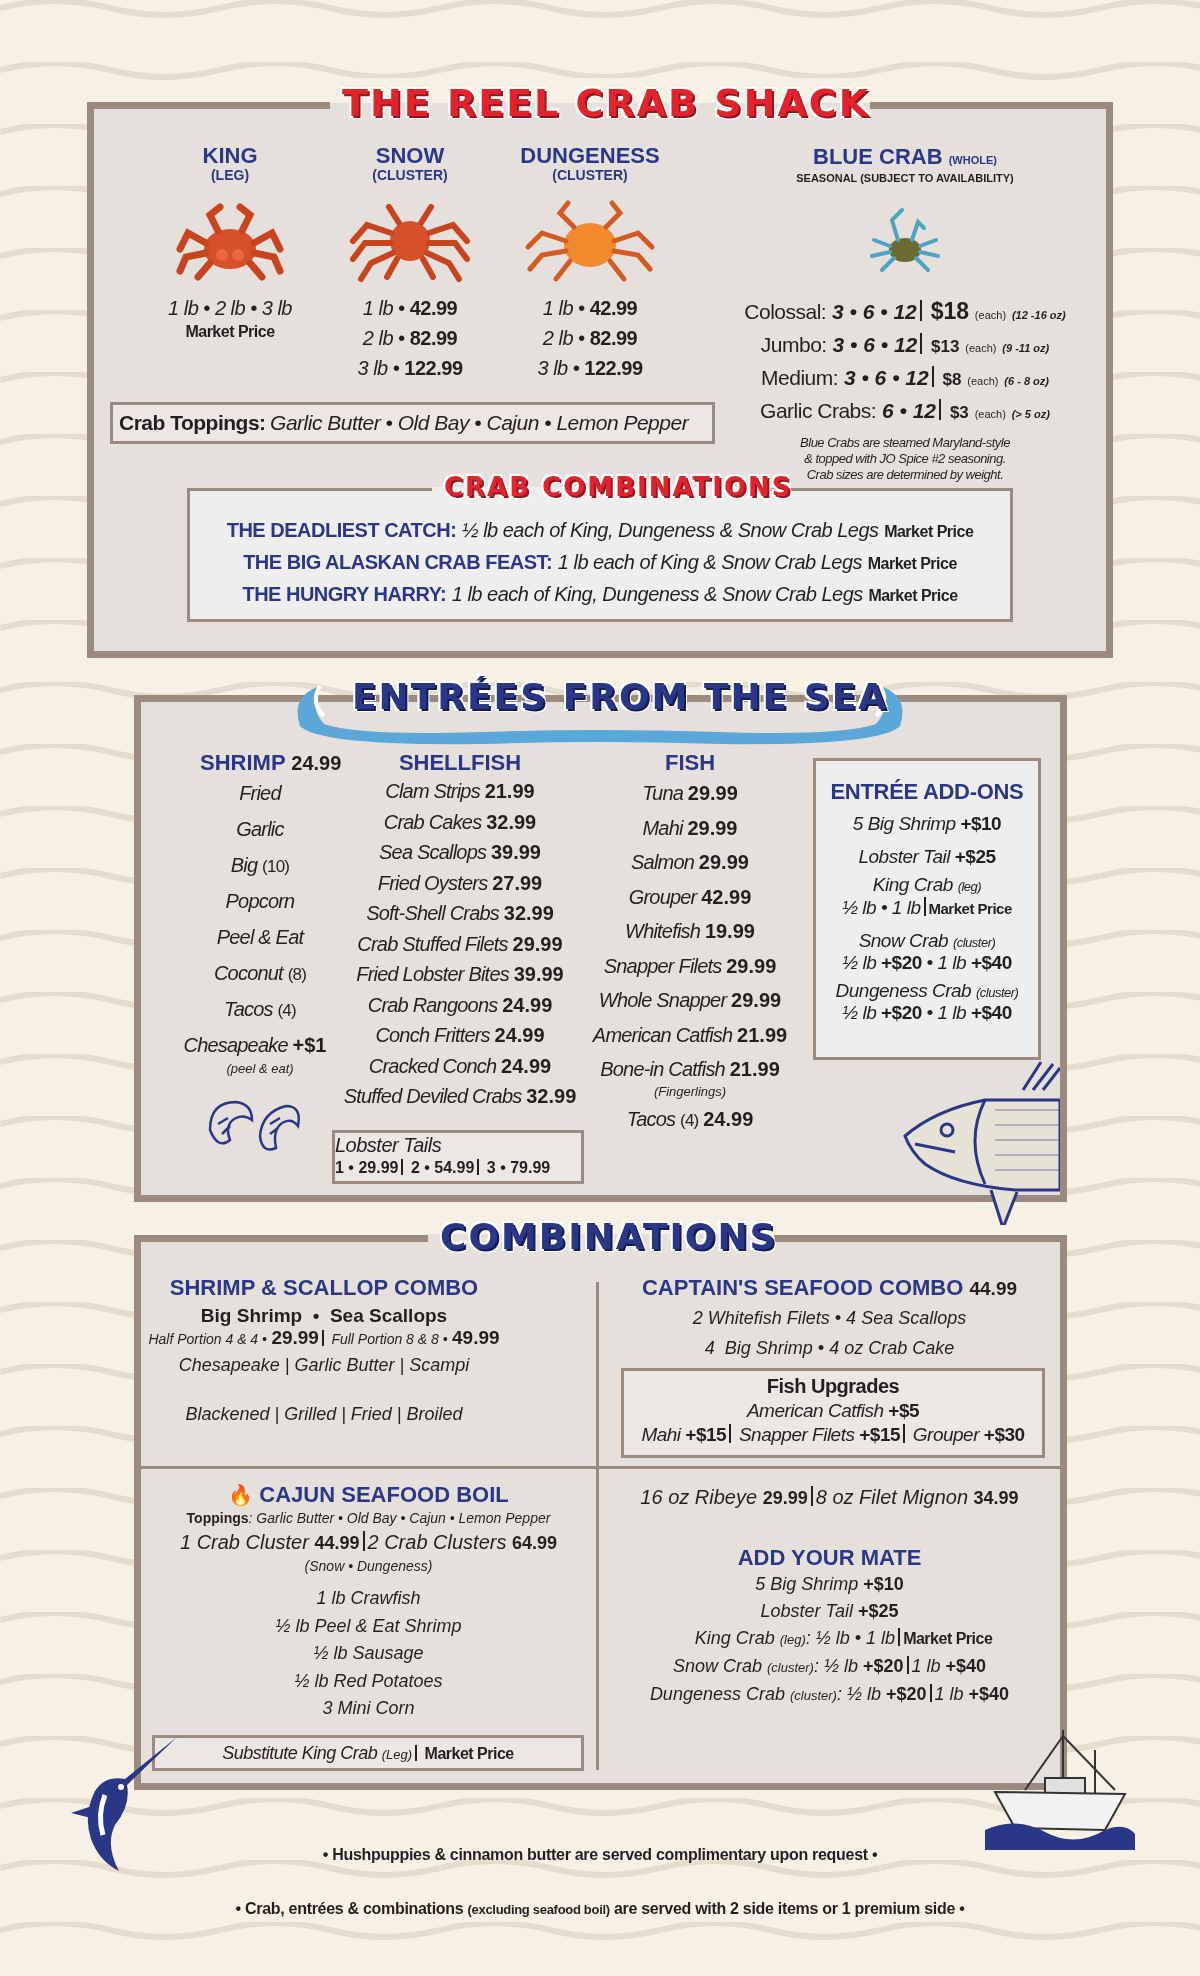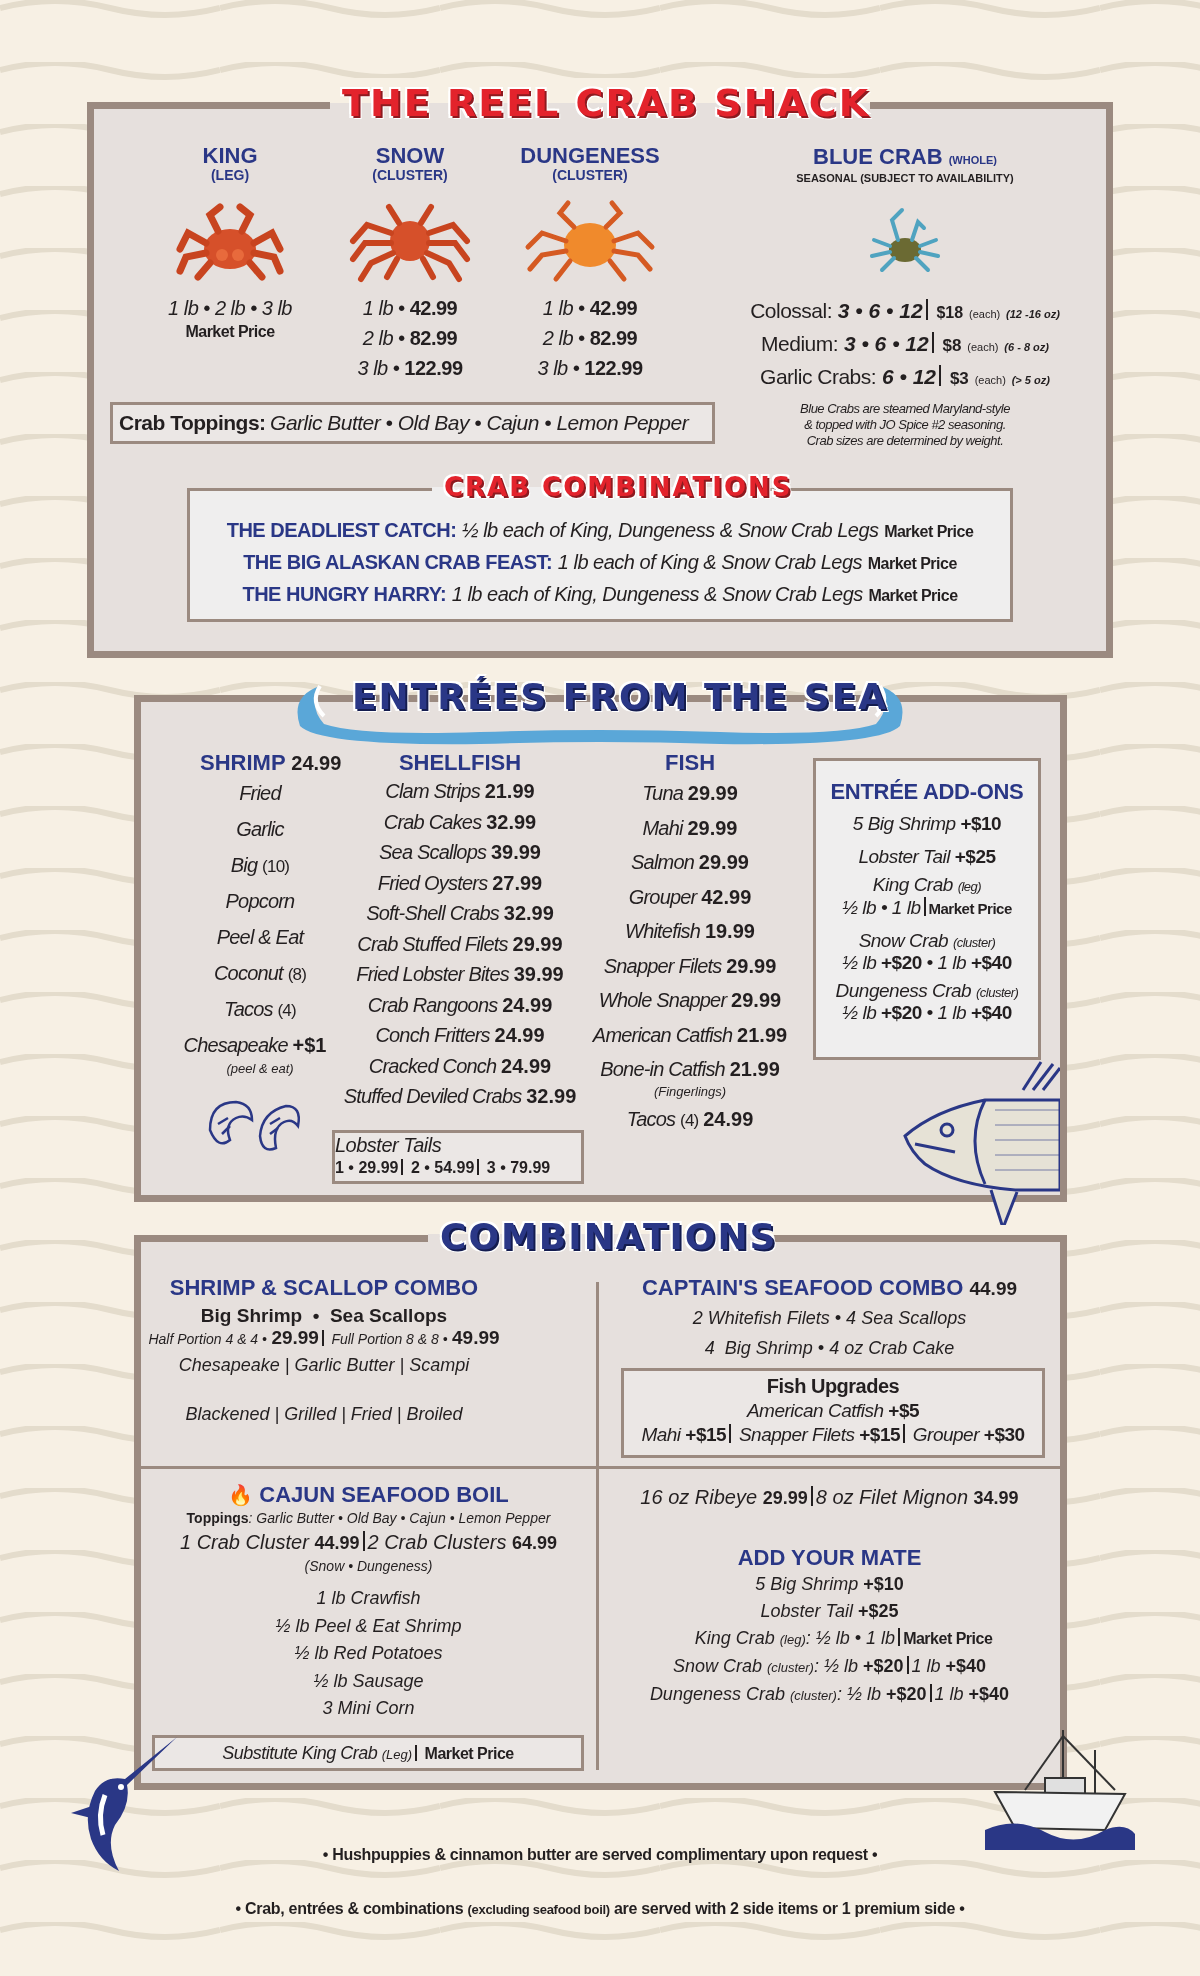--- a/index.html
+++ b/index.html
@@ -170,23 +170,30 @@
         <path d="M60 52 L78 56"></path>
         <path d="M56 58 L68 70"></path>
       <path d="M38 40 L32 20 L42 10"></path>
         <path d="M52 40 L58 22 L64 28"></path>
     </g>
   </svg>
   <div style="margin-top:2px;">
     <div style="font-size:21px; line-height:30px; white-space:nowrap;">
       <span class="cond">Colossal:</span>
       <b class="it">3 • 6 • 12</b><span class="sep"></span>
-      <b style="font-size:16px;">$18</b>
+      <b style="font-size:23px;">$18</b>
       <span class="small">(each)</span>
       <b class="it small">(12 -16 oz)</b>
+    </div>
+    <div style="font-size:21px; line-height:30px; white-space:nowrap;">
+      <span class="cond">Jumbo:</span>
+      <b class="it">3 • 6 • 12</b><span class="sep"></span>
+      <b style="font-size:17px;">$13</b>
+      <span class="small">(each)</span>
+      <b class="it small">(9 -11 oz)</b>
     </div>
     <div style="font-size:21px; line-height:30px; white-space:nowrap;">
       <span class="cond">Medium:</span>
       <b class="it">3 • 6 • 12</b><span class="sep"></span>
       <b style="font-size:17px;">$8</b>
       <span class="small">(each)</span>
       <b class="it small">(6 - 8 oz)</b>
     </div>
     <div style="font-size:21px; line-height:30px; white-space:nowrap;">
       <span class="cond">Garlic Crabs:</span>
@@ -364,22 +371,22 @@
     <span>CAJUN SEAFOOD BOIL</span>
   </div>
   <div style="font-size:14px; white-space:nowrap; line-height:20px;"><b>Toppings</b><span class="it">: Garlic Butter • Old Bay • Cajun • Lemon Pepper</span></div>
   <div class="it" style="font-size:20px; white-space:nowrap; line-height:28px;">
     <span>1 Crab Cluster</span> <b style="font-style:normal; font-size:18px;">44.99</b><span class="sep"></span><span>2 Crab Clusters</span> <b style="font-style:normal; font-size:18px;">64.99</b>
   </div>
   <div class="it" style="font-size:14px; line-height:18px;">(Snow • Dungeness)</div>
   <div class="it" style="font-size:18px; line-height:27.5px; margin-top:10px;">
     <div>1 lb Crawfish</div>
     <div>½ lb Peel &amp; Eat Shrimp</div>
+    <div>½ lb Sausage</div>
     <div>½ lb Red Potatoes</div>
-    <div>½ lb Sausage</div>
     <div>3 Mini Corn</div>
   </div>
 </div>
 <div class="boxed" style="left:152px; top:1735px; width:432px; height:36px; text-align:center; line-height:30px; white-space:nowrap;">
   <span class="it cond" style="font-size:18px;">Substitute King Crab</span>
   <span class="it" style="font-size:13px;">(Leg)</span><span class="sep"></span>
   <b class="cond" style="font-size:16px;">Market Price</b>
 </div>
 
 <div class="abs center" style="left:599px; top:1482px; width:461px; z-index:3;">

